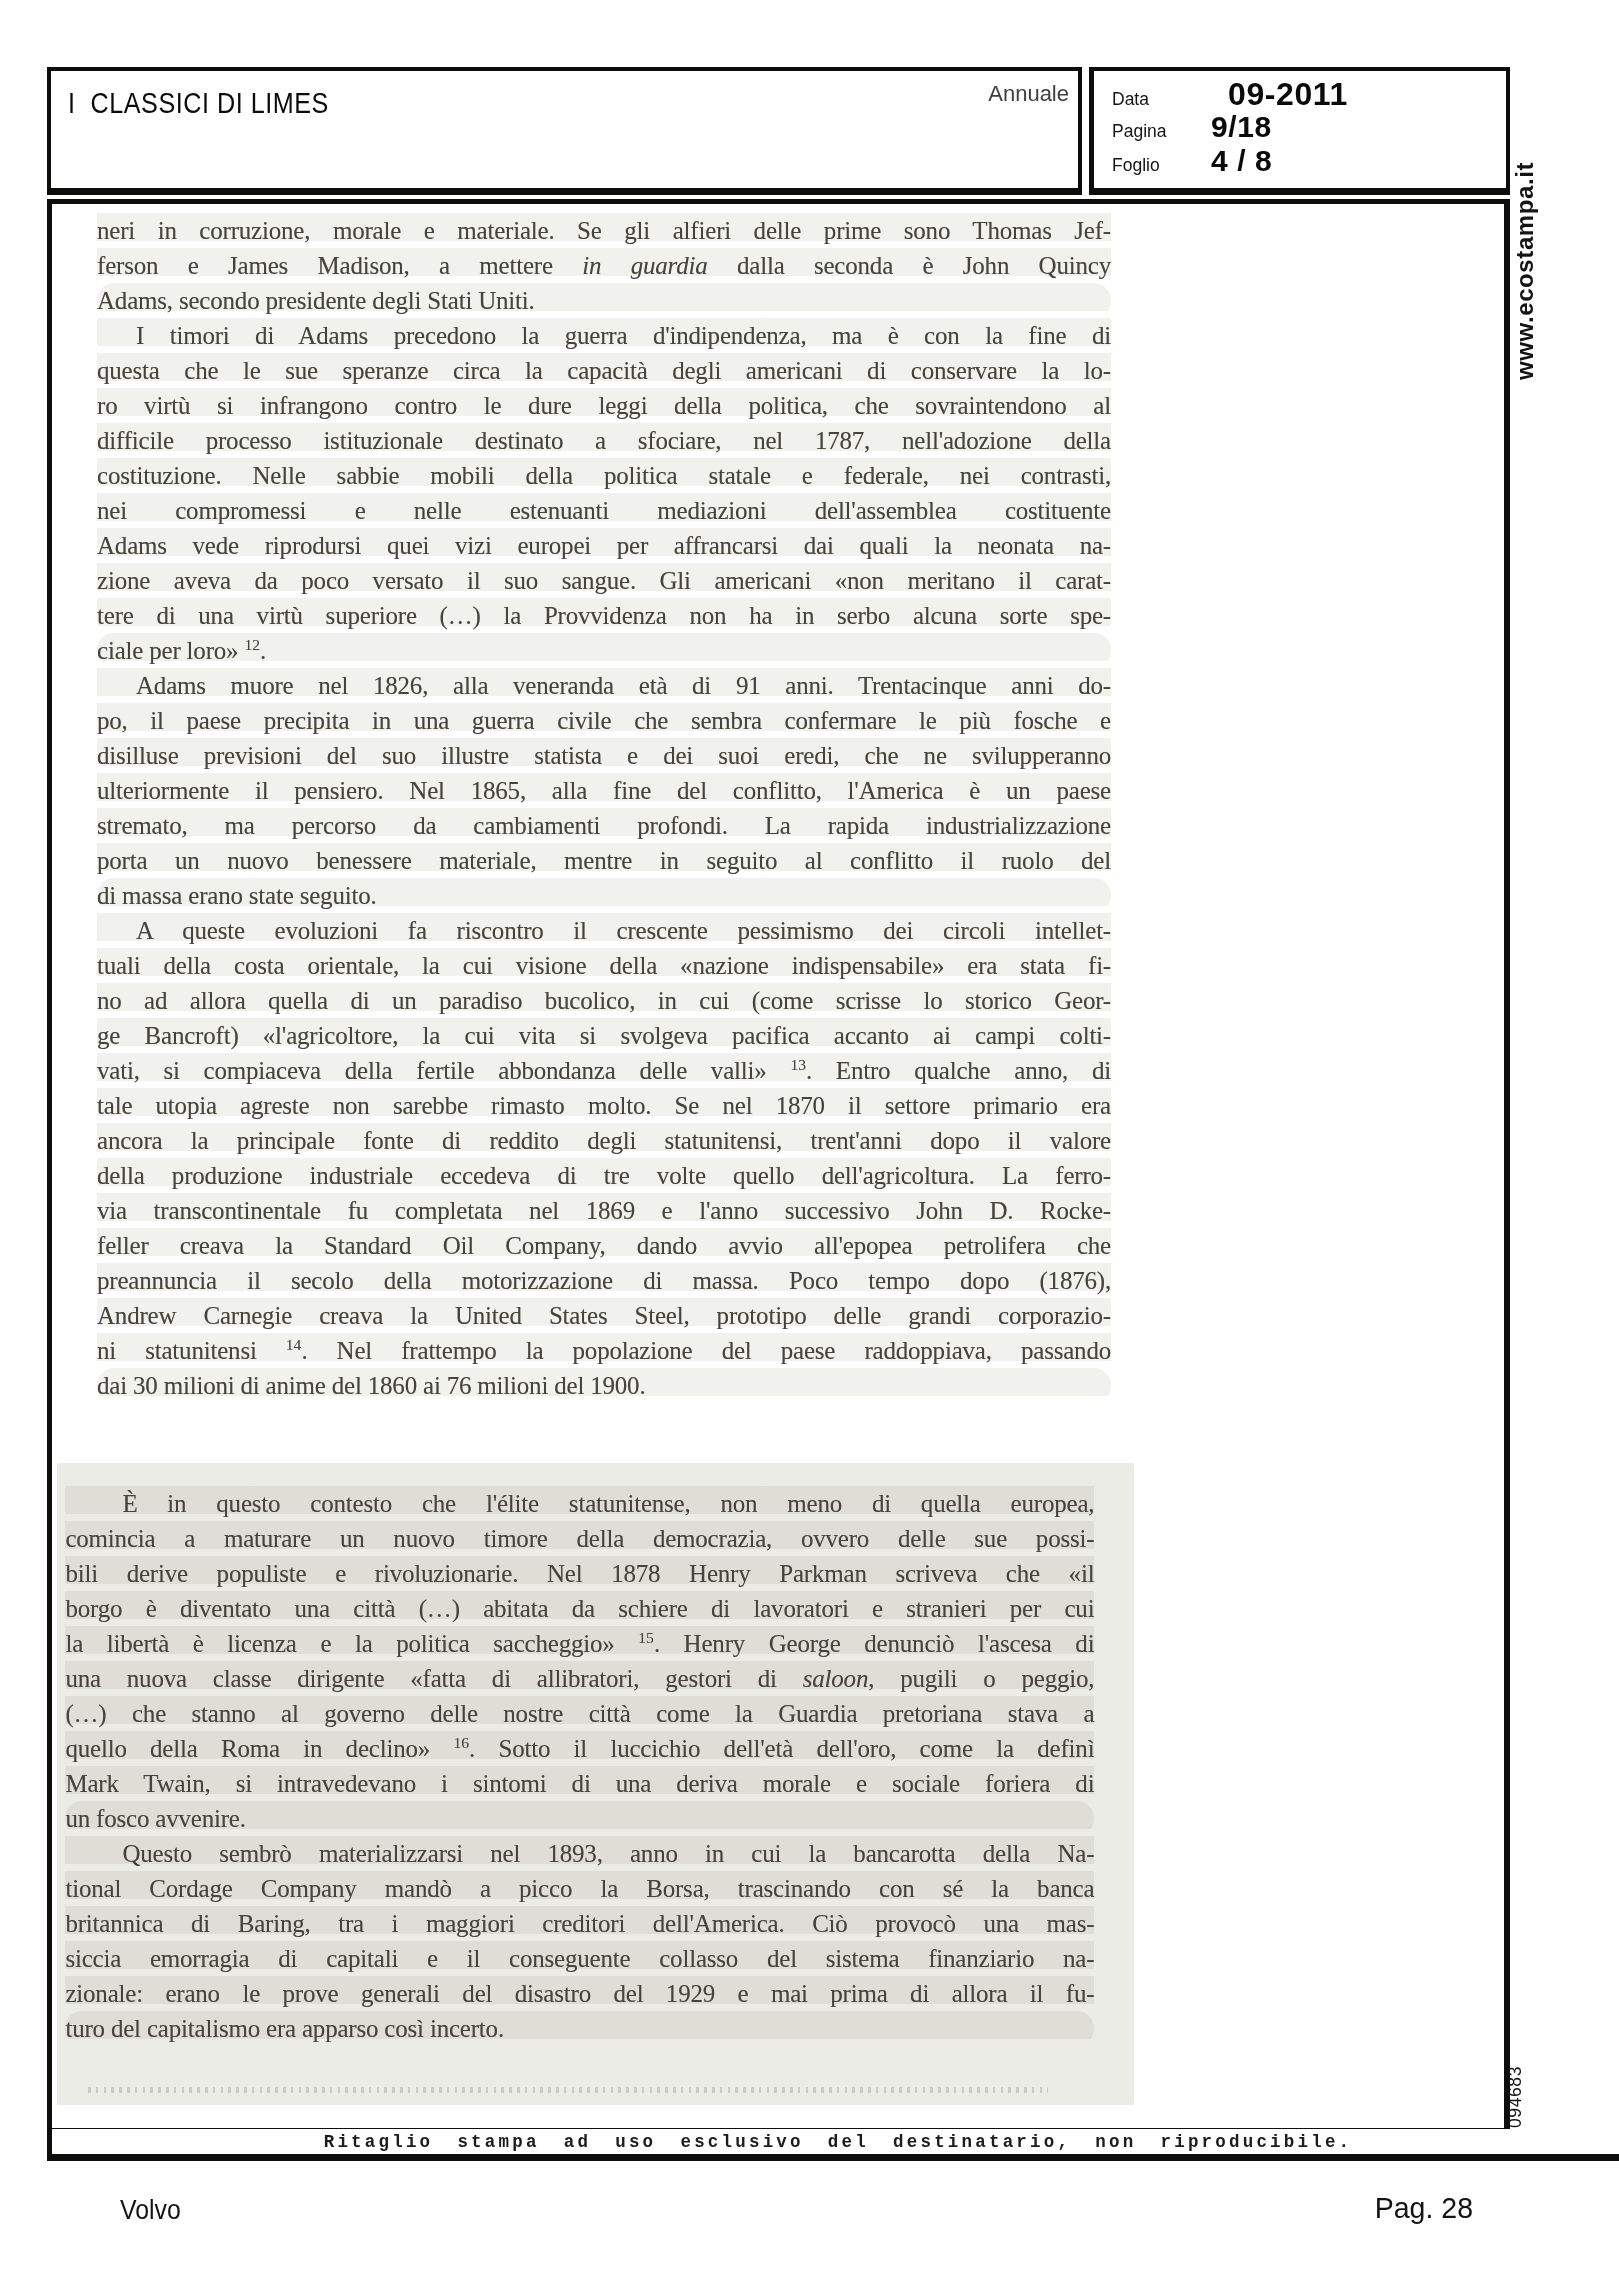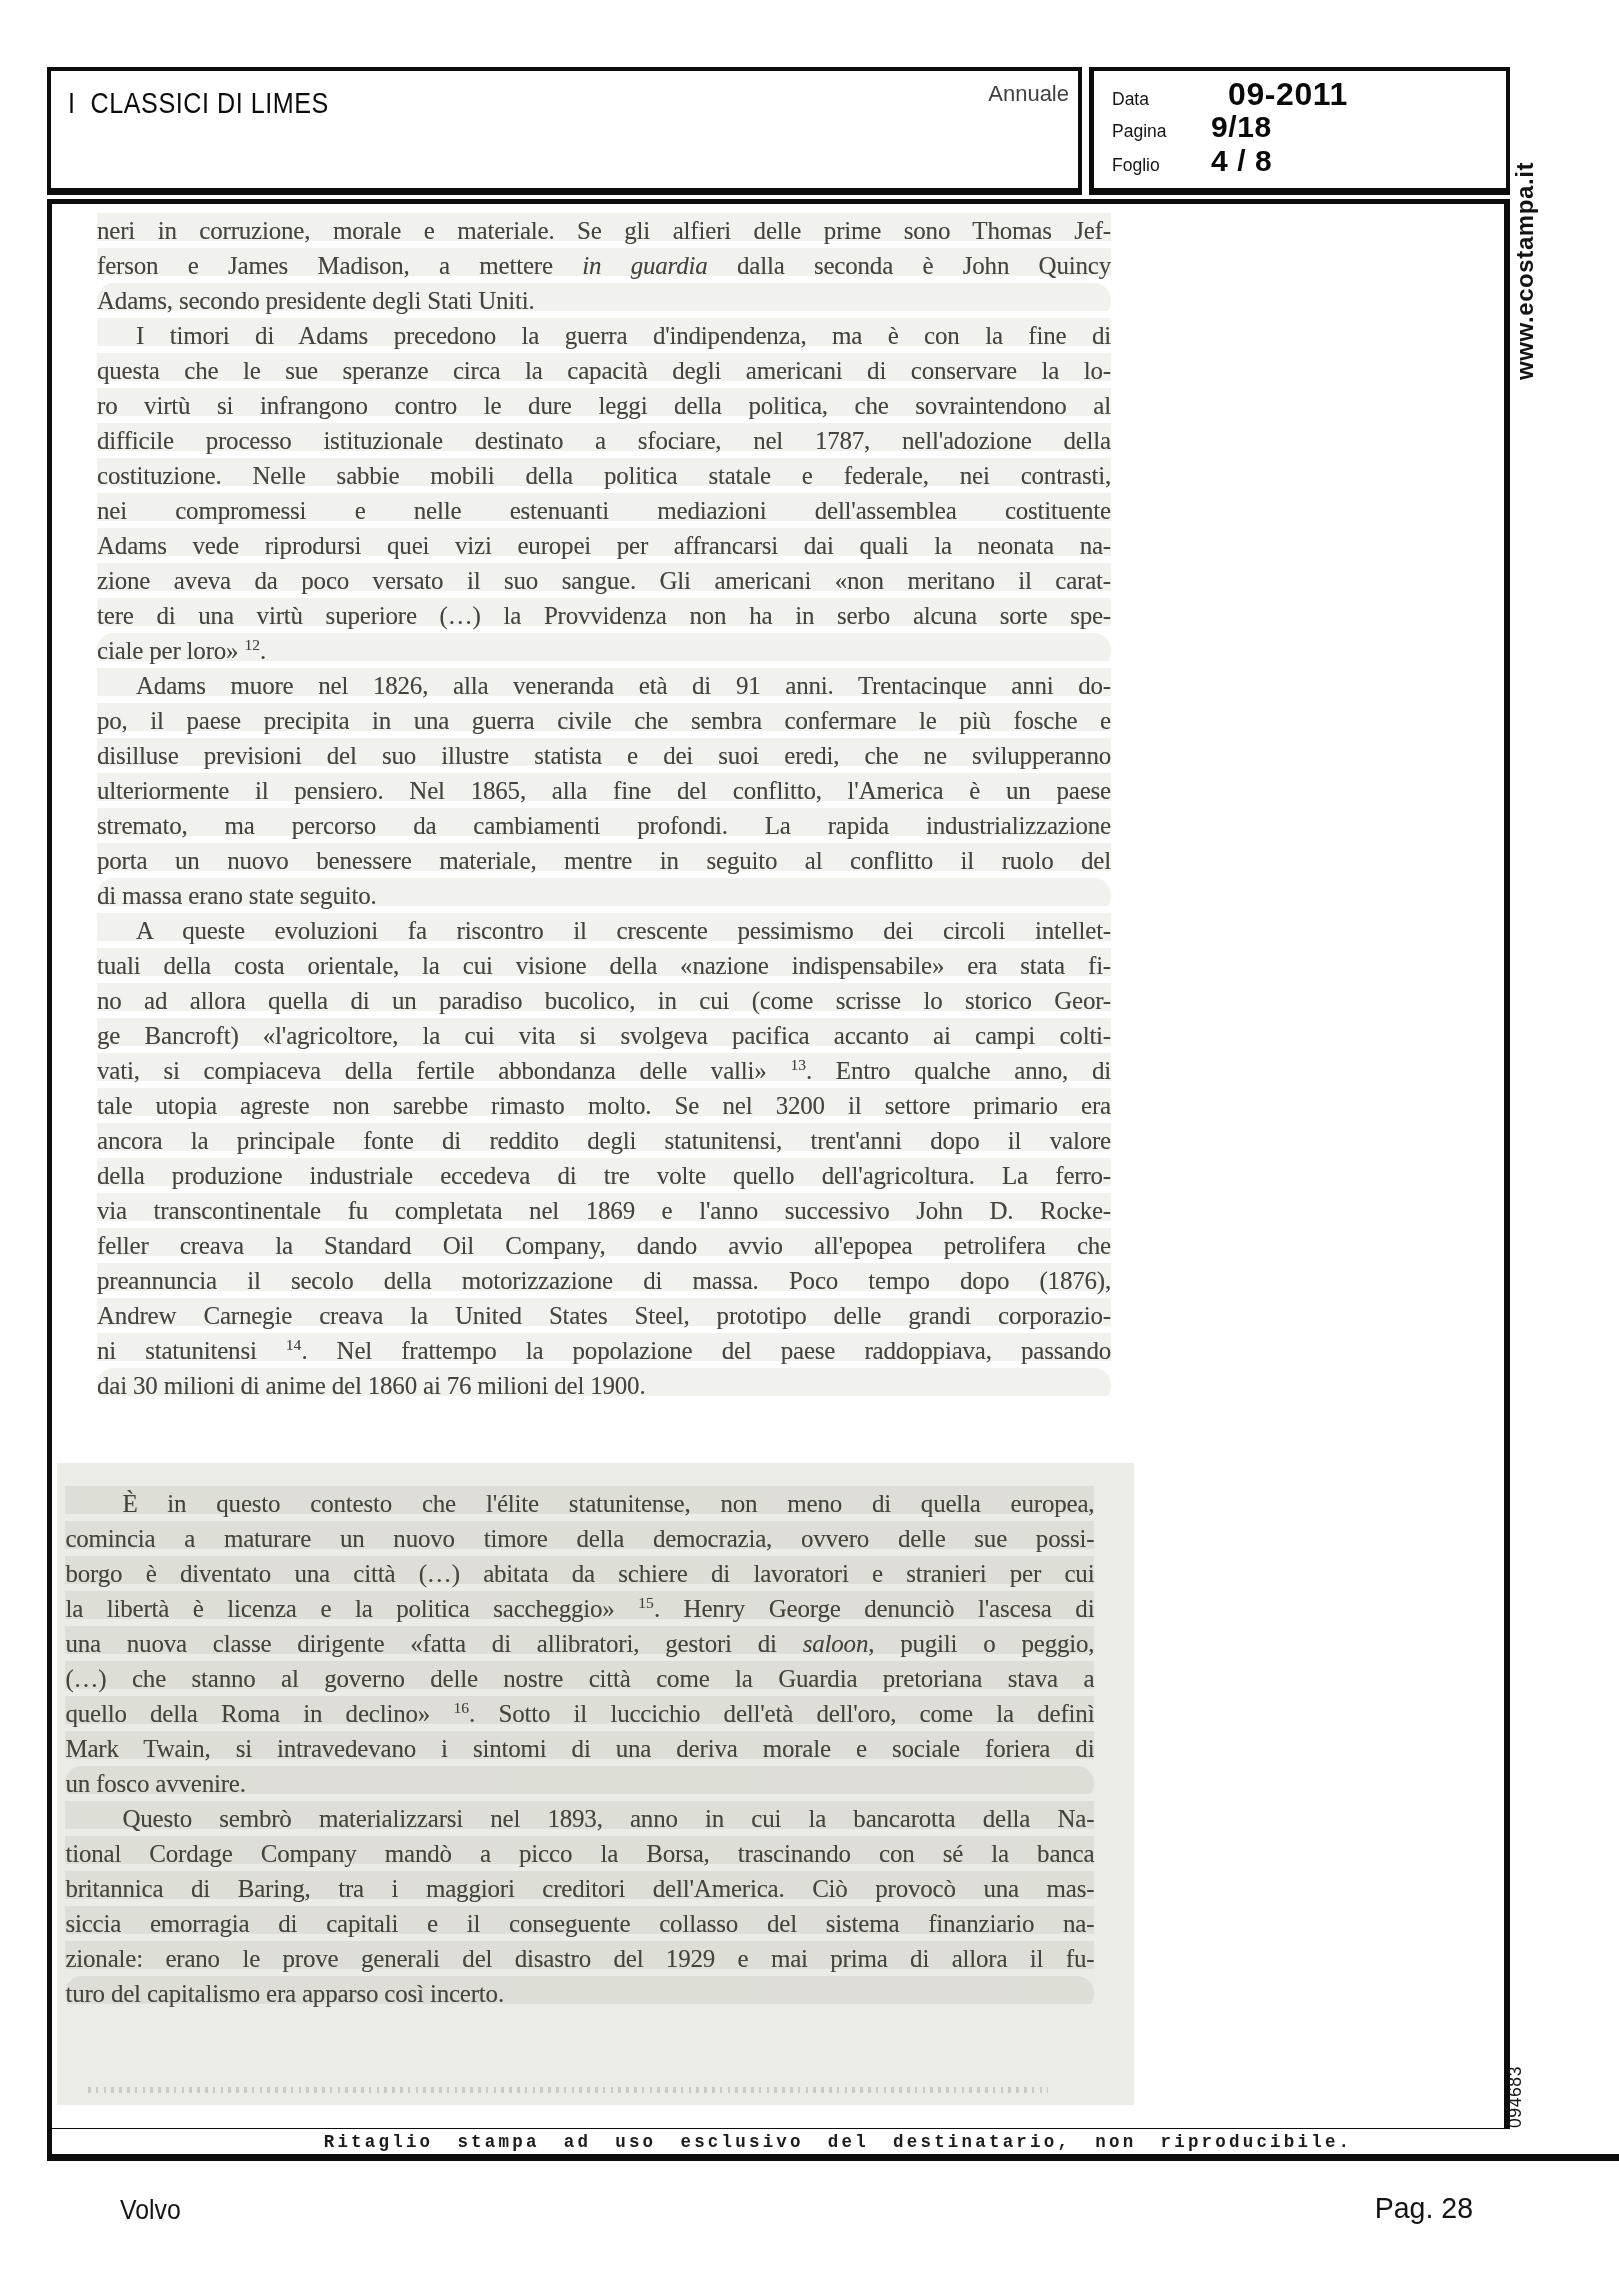--- a/index.html
+++ b/index.html
@@ -124,35 +124,36 @@
       <div class="bodyline">disilluse previsioni del suo illustre statista e dei suoi eredi, che ne svilupperanno</div>
       <div class="bodyline">ulteriormente il pensiero. Nel 1865, alla fine del conflitto, l'America è un paese</div>
       <div class="bodyline">stremato, ma percorso da cambiamenti profondi. La rapida industrializzazione</div>
       <div class="bodyline">porta un nuovo benessere materiale, mentre in seguito al conflitto il ruolo del</div>
       <div class="bodyline last">di massa erano state seguito.</div>
       <div class="bodyline indent">A queste evoluzioni fa riscontro il crescente pessimismo dei circoli intellet-</div>
       <div class="bodyline">tuali della costa orientale, la cui visione della «nazione indispensabile» era stata fi-</div>
       <div class="bodyline">no ad allora quella di un paradiso bucolico, in cui (come scrisse lo storico Geor-</div>
       <div class="bodyline">ge Bancroft) «l'agricoltore, la cui vita si svolgeva pacifica accanto ai campi colti-</div>
       <div class="bodyline">vati, si compiaceva della fertile abbondanza delle valli» <sup>13</sup>. Entro qualche anno, di</div>
-      <div class="bodyline">tale utopia agreste non sarebbe rimasto molto. Se nel 3200 il settore primario era</div>
+      <div class="bodyline">tale utopia agreste non sarebbe rimasto molto. Se nel 1870 il settore primario era</div>
       <div class="bodyline">ancora la principale fonte di reddito degli statunitensi, trent'anni dopo il valore</div>
       <div class="bodyline">della produzione industriale eccedeva di tre volte quello dell'agricoltura. La ferro-</div>
       <div class="bodyline">via transcontinentale fu completata nel 1869 e l'anno successivo John D. Rocke-</div>
       <div class="bodyline">feller creava la Standard Oil Company, dando avvio all'epopea petrolifera che</div>
       <div class="bodyline">preannuncia il secolo della motorizzazione di massa. Poco tempo dopo (1876),</div>
       <div class="bodyline">Andrew Carnegie creava la United States Steel, prototipo delle grandi corporazio-</div>
       <div class="bodyline">ni statunitensi <sup>14</sup>. Nel frattempo la popolazione del paese raddoppiava, passando</div>
       <div class="bodyline last">dai 30 milioni di anime del 1860 ai 76 milioni del 1900.</div>
     </div>
 
   <div class="gray-wrap">
     <div class="tblock b2">
         <div class="bodyline indent">È in questo contesto che l'élite statunitense, non meno di quella europea,</div>
         <div class="bodyline">comincia a maturare un nuovo timore della democrazia, ovvero delle sue possi-</div>
+        <div class="bodyline">bili derive populiste e rivoluzionarie. Nel 1878 Henry Parkman scriveva che «il</div>
         <div class="bodyline">borgo è diventato una città (…) abitata da schiere di lavoratori e stranieri per cui</div>
         <div class="bodyline">la libertà è licenza e la politica saccheggio» <sup>15</sup>. Henry George denunciò l'ascesa di</div>
         <div class="bodyline">una nuova classe dirigente «fatta di allibratori, gestori di <i>saloon</i>, pugili o peggio,</div>
         <div class="bodyline">(…) che stanno al governo delle nostre città come la Guardia pretoriana stava a</div>
         <div class="bodyline">quello della Roma in declino» <sup>16</sup>. Sotto il luccichio dell'età dell'oro, come la definì</div>
         <div class="bodyline">Mark Twain, si intravedevano i sintomi di una deriva morale e sociale foriera di</div>
         <div class="bodyline last">un fosco avvenire.</div>
         <div class="bodyline indent">Questo sembrò materializzarsi nel 1893, anno in cui la bancarotta della Na-</div>
         <div class="bodyline">tional Cordage Company mandò a picco la Borsa, trascinando con sé la banca</div>
         <div class="bodyline">britannica di Baring, tra i maggiori creditori dell'America. Ciò provocò una mas-</div>

